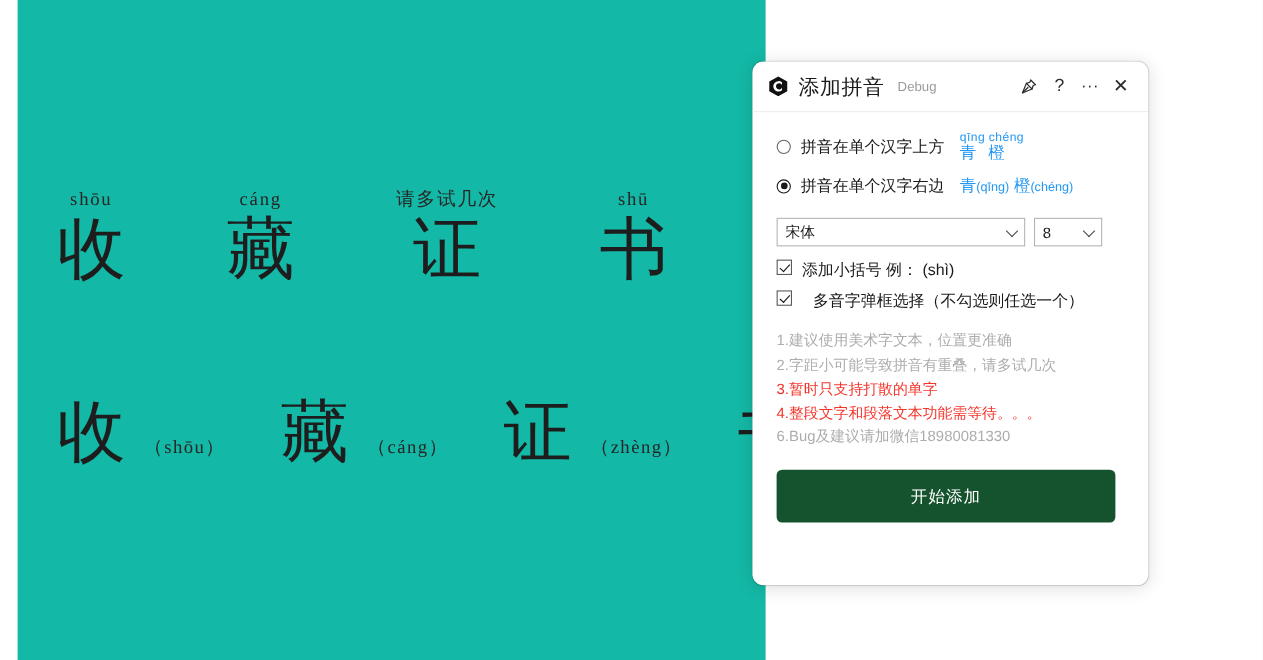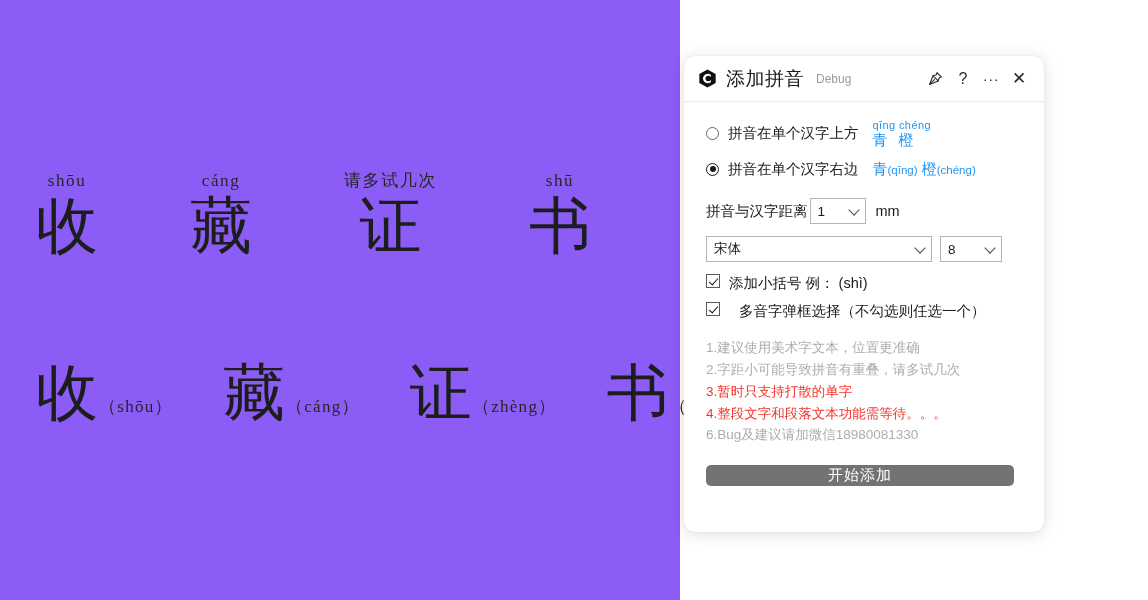--- a/index.html
+++ b/index.html
@@ -11,24 +11,24 @@
     width: 1148px;
     height: 600px;
     position: relative;
     overflow: hidden;
     font-family: "Liberation Sans", "DejaVu Sans", sans-serif;
   }
 
   
   #doc-canvas {
     position: absolute;
-    left: 0; top: 0;
+    left: 16px; top: 0;
     width: 680px;
     height: 600px;
-    background: #8b5cf6;
+    background: #14b8a6;
   }
 
   .char-row {
     position: absolute;
     display: flex;
     align-items: flex-end;
   }
 
   
   #char-row-top {
@@ -74,21 +74,21 @@
     font-family: "DejaVu Serif", "Liberation Serif", serif;
     font-size: 62px;
     color: #1d1d1d;
     line-height: 1.05;
   }
   #char-row-side .pinyin-side {
     font-family: "Liberation Serif", "DejaVu Serif", serif;
     font-size: 17px;
     color: #262626;
     letter-spacing: 1.3px;
-    margin-left: 1px;
+    margin-left: 17px;
     position: relative;
     top: -2px;
     white-space: nowrap;
   }
 
   
   #tool-panel {
     position: absolute;
     left: 684px;
     top: 56px;
@@ -325,23 +325,23 @@
     white-space: nowrap;
   }
   .note-line.warn {
     color: #f4352c;
   }
 
   
   #start-button {
     display: block;
     width: 308px;
-    height: 21px;
+    height: 48px;
     margin: 19px auto 0 auto;
-    background: #737373;
+    background: #14532d;
     color: #ffffff;
     border: none;
     border-radius: 5px;
     font-size: 15px;
     font-family: Liberation Serif, serif;
     letter-spacing: 1px;
     cursor: pointer;
   }
 </style>
 </head>
@@ -432,28 +432,20 @@
 
     <div class="radio-row">
       <span class="radio-mark checked"></span>
       <span class="radio-label">拼音在单个汉字右边</span>
       <span class="preview-side">
         <span>青</span><span class="pv-small">(qīng)</span>
         <span>橙</span><span class="pv-small">(chéng)</span>
       </span>
     </div>
 
-    <div id="distance-row">
-      <span id="distance-label">拼音与汉字距离</span>
-      <div class="select-box" id="distance-select">
-        <span>1</span>
-        <span class="caret"></span>
-      </div>
-      <span id="distance-unit">mm</span>
-    </div>
 
     <div id="font-row">
       <div class="select-box" id="font-family-select">
         <span>宋体</span>
         <span class="caret"></span>
       </div>
       <div class="select-box" id="font-size-select">
         <span>8</span>
         <span class="caret"></span>
       </div>

